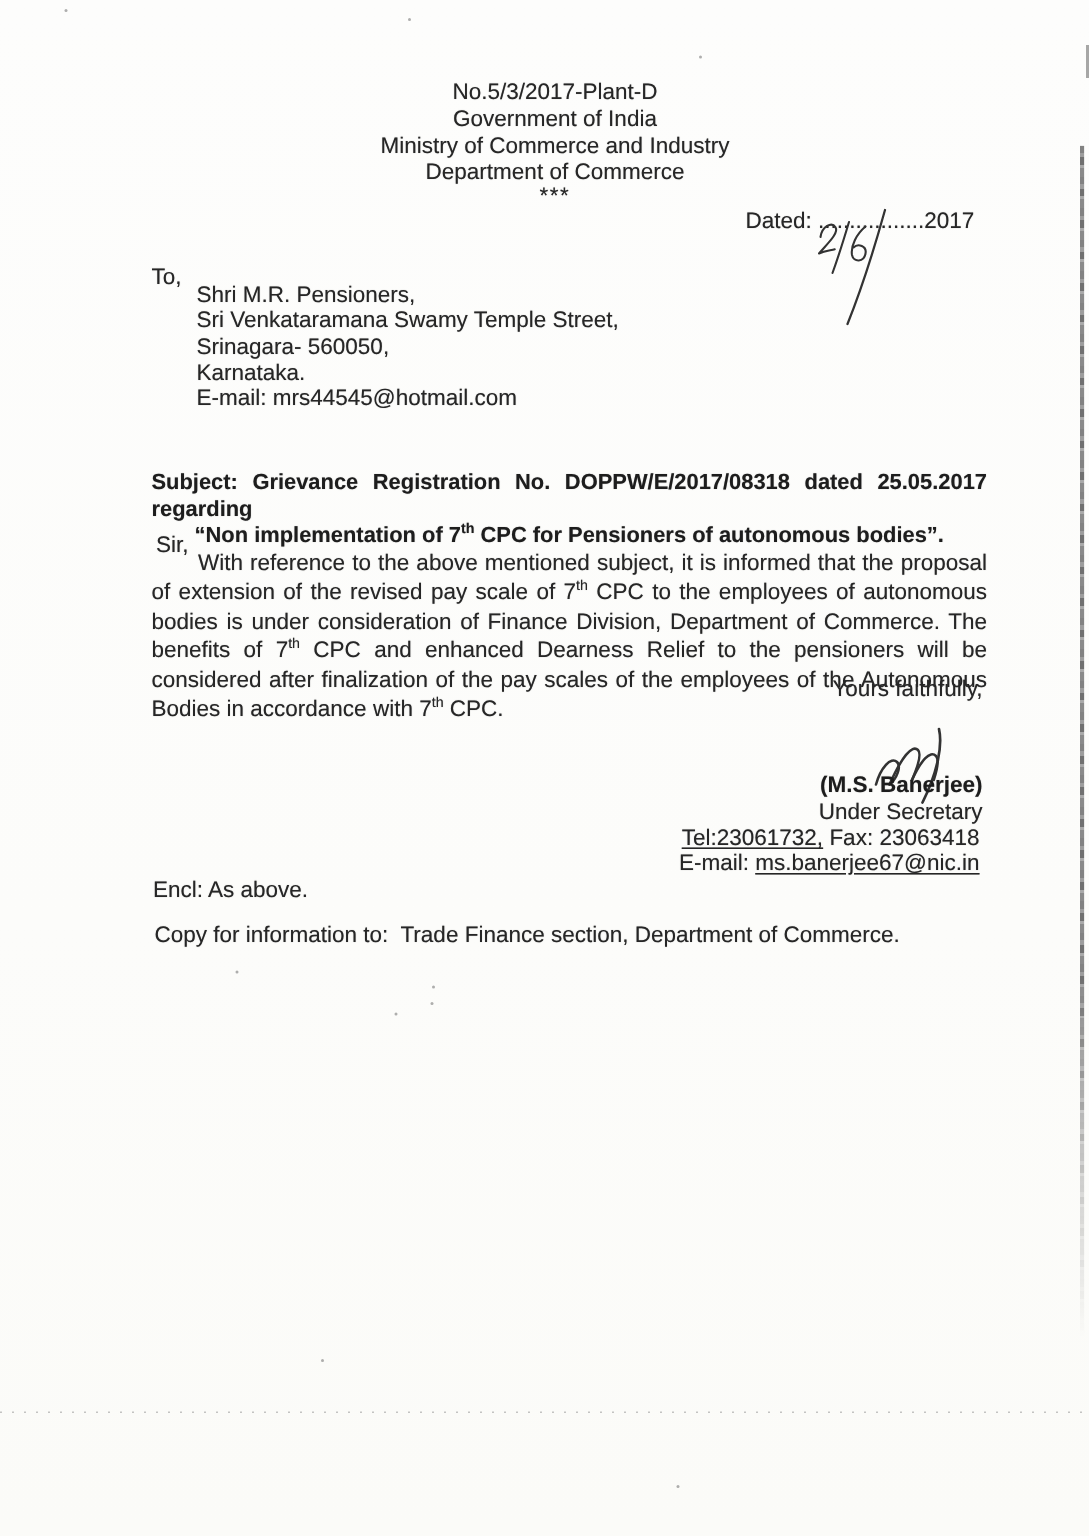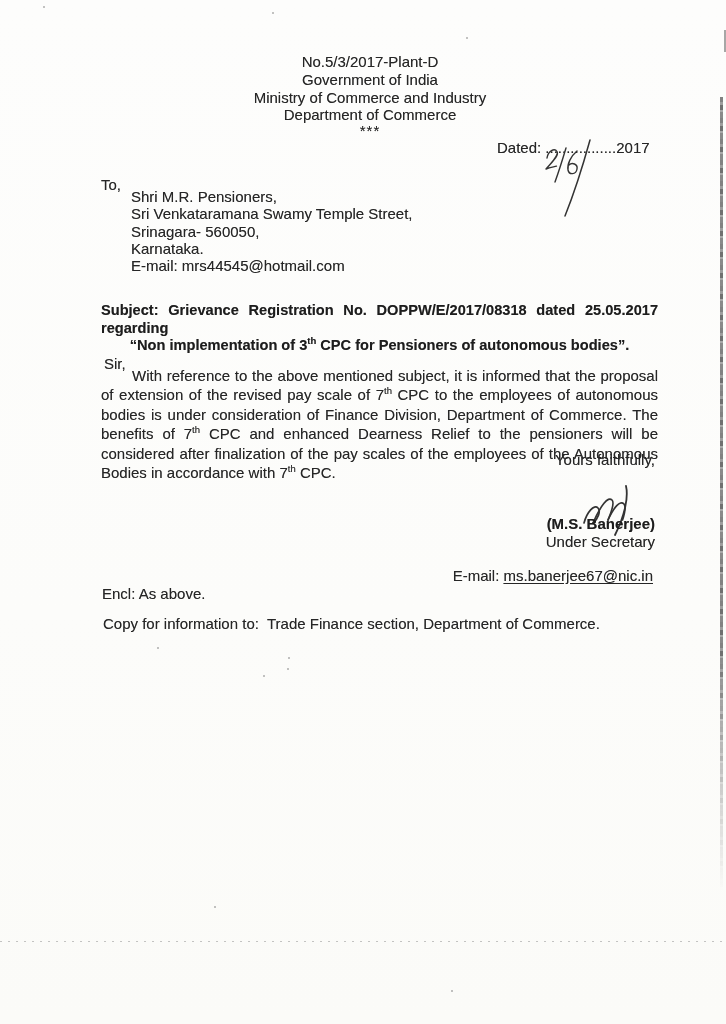--- a/index.html
+++ b/index.html
@@ -18,21 +18,21 @@
   
   .header{top:53px;left:0;width:740px;text-align:center;font-size:15px;line-height:17.8px;}
   .header .stars{letter-spacing:1px;line-height:14px;}
   
   .dateline{top:139px;left:497px;width:175px;font-size:15px;line-height:17.6px;}
   
   .to{top:176px;left:101px;font-size:15px;}
   .addr{top:188px;left:131px;font-size:15px;line-height:17.25px;}
   
   .subject{top:302px;left:101px;width:557px;font-weight:bold;font-size:14.6px;line-height:17.6px;color:#1d1d1d;}
-  .subject .l1{text-align:justify;text-align-last:justify;}
+  .subject .l1{text-align:justify;text-align-last:justify;margin-top:12px;}
   .subject .l2{text-align:center;}
   
   .sir{top:355px;left:104px;font-size:15px;}
   .body-par{top:366px;left:101px;width:557px;font-size:15px;line-height:19.4px;text-align:justify;text-indent:31px;}
   
   .closing{top:451px;right:71px;font-size:15px;}
   .sig-name{top:515px;right:71px;font-size:15px;font-weight:bold;color:#1d1d1d;}
   .sig-title{top:533px;right:71px;font-size:15px;}
   .sig-tel{top:550px;right:73px;font-size:15px;}
   .sig-email{top:567px;right:73px;font-size:15px;}
@@ -97,33 +97,34 @@
   <div class="abs addr">
     <div><span>Shri M.R. Pensioners,</span></div>
     <div><span>Sri Venkataramana Swamy Temple Street,</span></div>
     <div><span>Srinagara- 560050,</span></div>
     <div><span>Karnataka.</span></div>
     <div><span>E-mail: mrs44545@hotmail.com</span></div>
   </div>
 
   <div class="abs subject">
     <div class="l1">Subject: Grievance Registration No. DOPPW/E/2017/08318 dated 25.05.2017 regarding</div>
-    <div class="l2"><span>“Non implementation of 3</span><sup>th</sup><span> CPC for Pensioners of autonomous bodies”.</span></div>
+    <div class="l2"><span>“Non implementation of 7</span><sup>th</sup><span> CPC for Pensioners of autonomous bodies”.</span></div>
   </div>
 
   <div class="abs sir">Sir,</div>
   <div class="abs body-par"><span>With reference to the above mentioned subject, it is informed that the proposal of extension of the revised pay scale of 7</span><sup>th</sup><span> CPC to the employees of autonomous bodies is under consideration of Finance Division, Department of Commerce. The benefits of 7</span><sup>th</sup><span> CPC and enhanced Dearness Relief to the pensioners will be considered after finalization of the pay scales of the employees of the Autonomous Bodies in accordance with 7</span><sup>th</sup><span> CPC.</span></div>
 
   <div class="abs closing">Yours faithfully,</div>
   <svg class="abs" style="left:577px;top:477px;" width="85" height="62" viewBox="0 0 85 62">
     <path class="ink" stroke-width="1.7" stroke="#2a2a2a" d="M7,46 C10,35 17,27 21,31 C24,34 21,42 16,46"></path>
     <path class="ink" stroke-width="1.7" stroke="#2a2a2a" d="M16,46 C24,28 31,19 35,23 C38,26 34,36 31,43"></path>
     <path class="ink" stroke-width="1.7" stroke="#2a2a2a" d="M31,43 C37,30 43,23 47,27 C49.5,30 47.5,37 45.5,43"></path>
     <path class="ink" stroke-width="1.8" stroke="#2a2a2a" d="M49,9 C51.5,20 48,38 38,58"></path>
   </svg>
   <div class="abs sig-name">(M.S. Banerjee)</div>
   <div class="abs sig-title">Under Secretary</div>
+  <div class="abs sig-tel"><span class="u">Tel:23061732,</span><span> Fax: 23063418</span></div>
   <div class="abs sig-email"><span>E-mail: </span><span class="u">ms.banerjee67@nic.in</span></div>
 
   <div class="abs encl">Encl: As above.</div>
   <div class="abs copy">Copy for information to:  Trade Finance section, Department of Commerce.</div>
 
 </div>
 
 </body></html>

